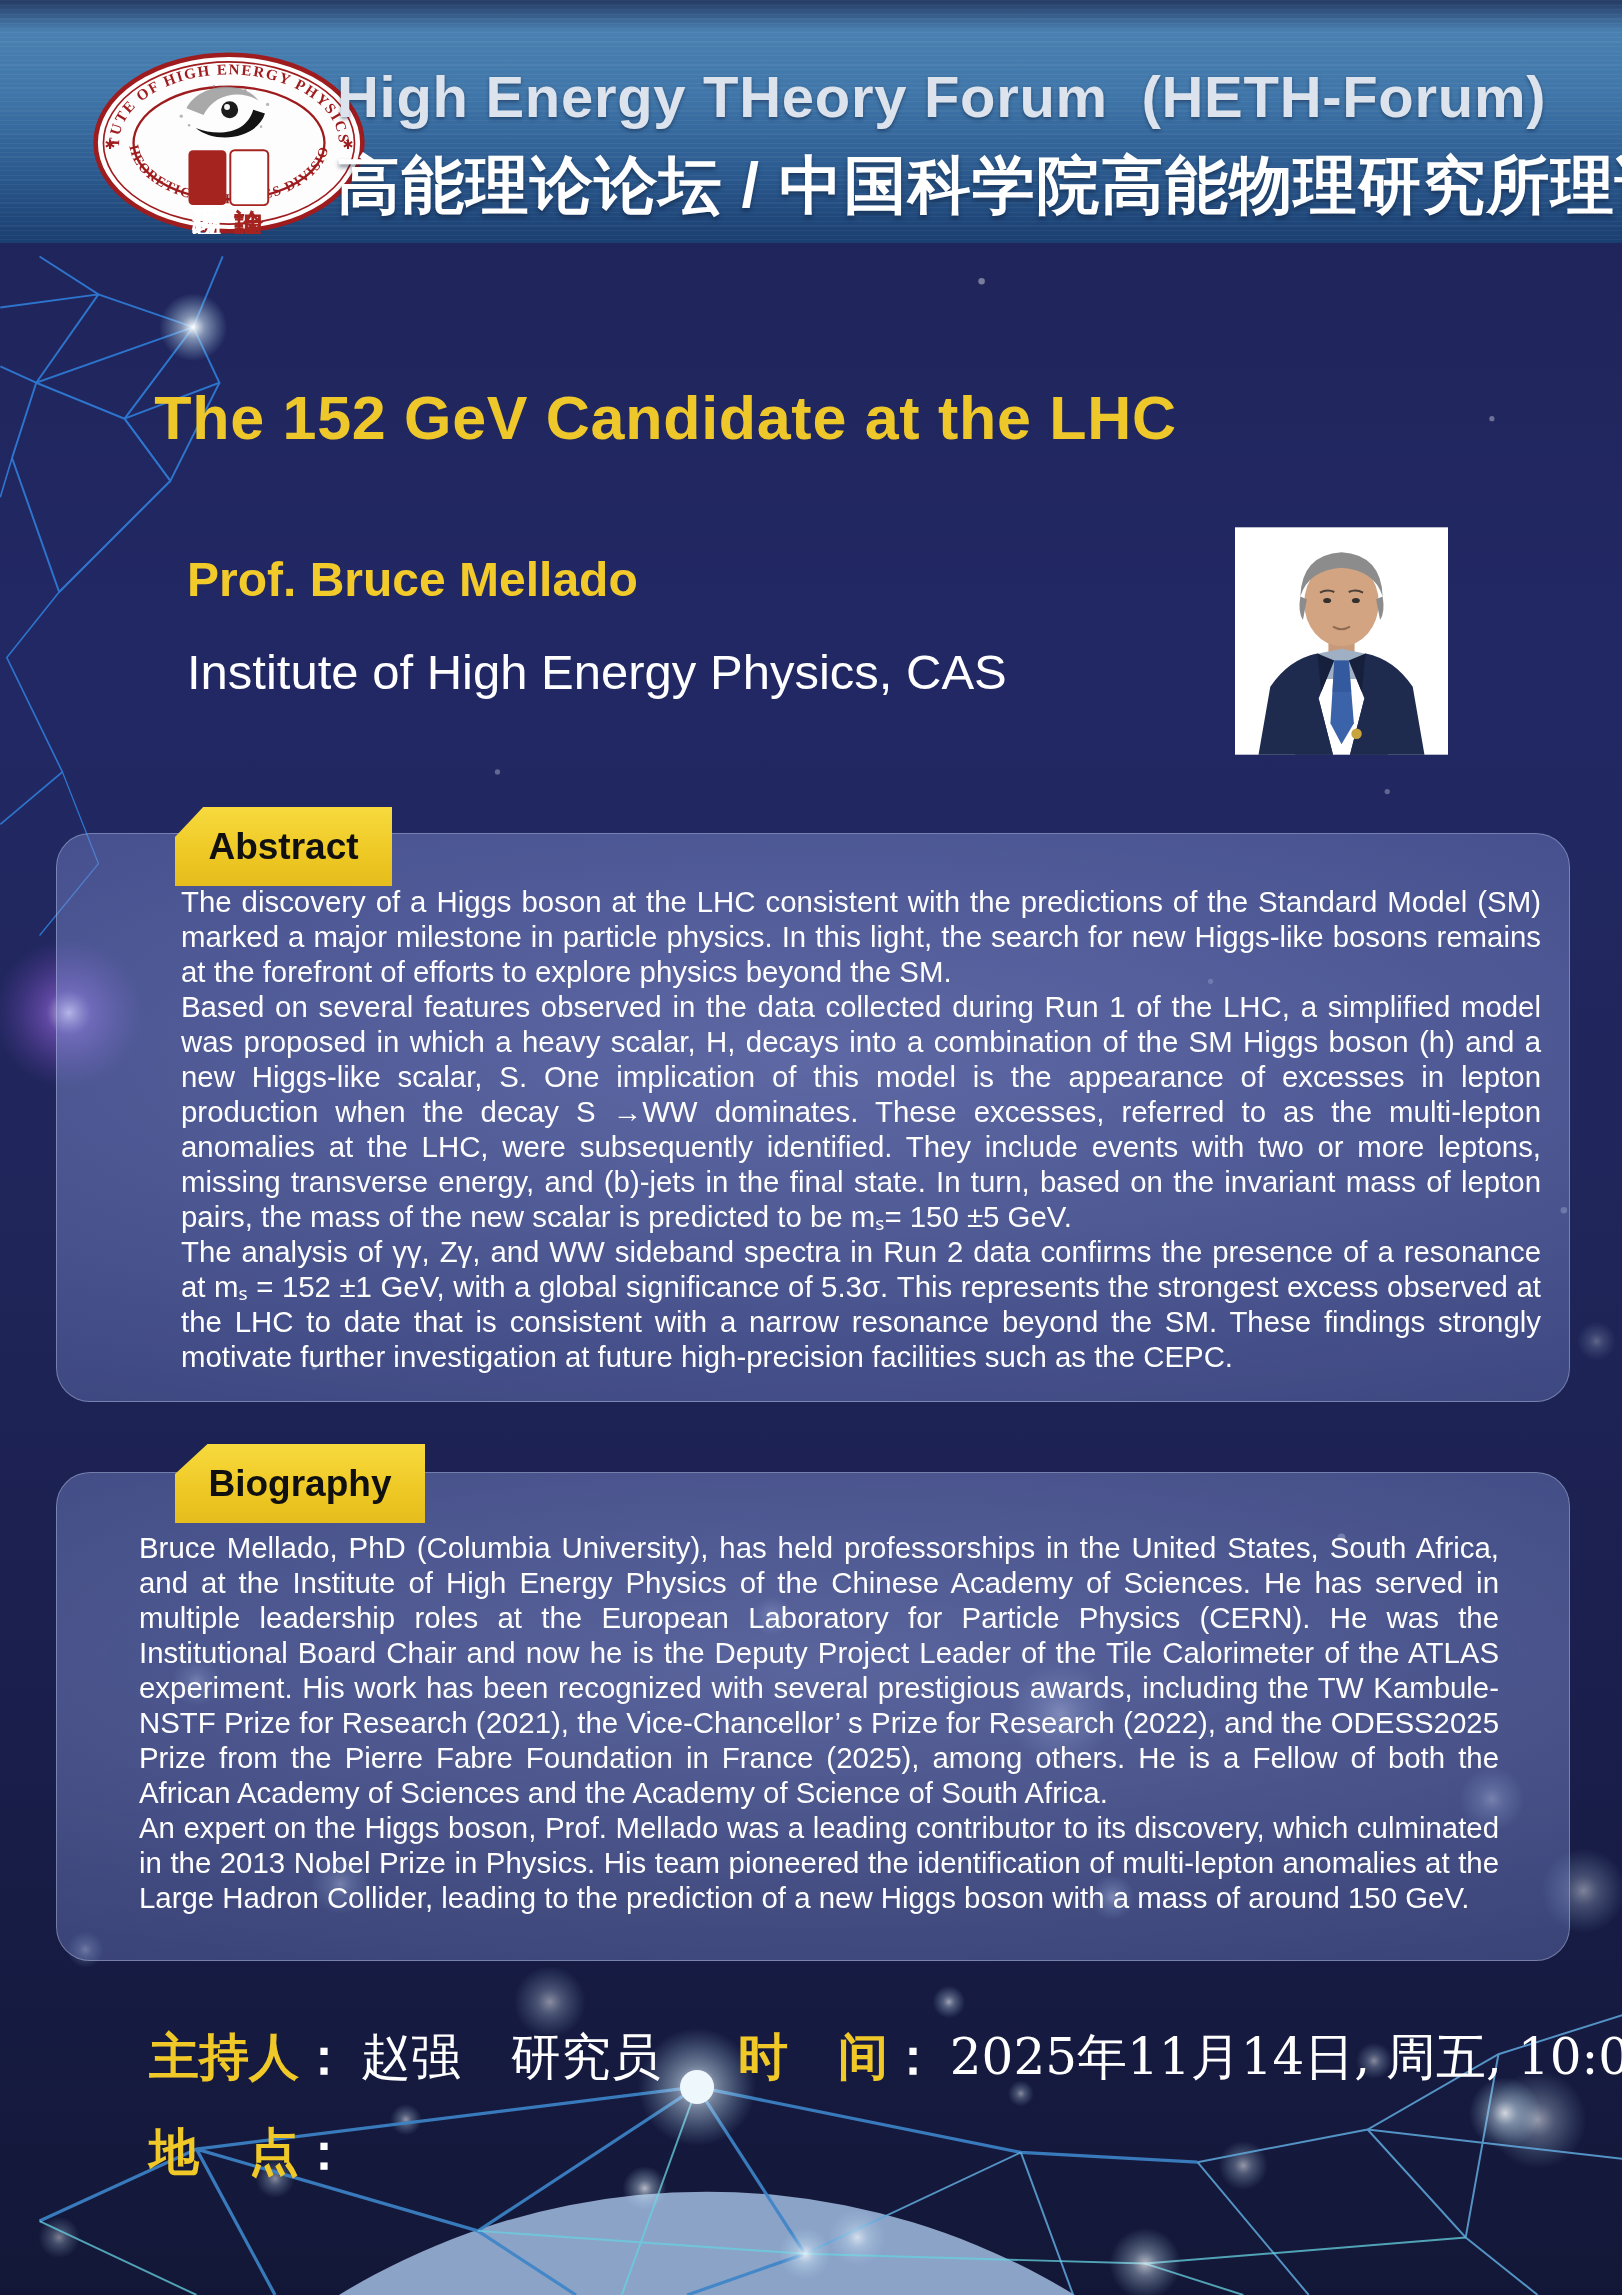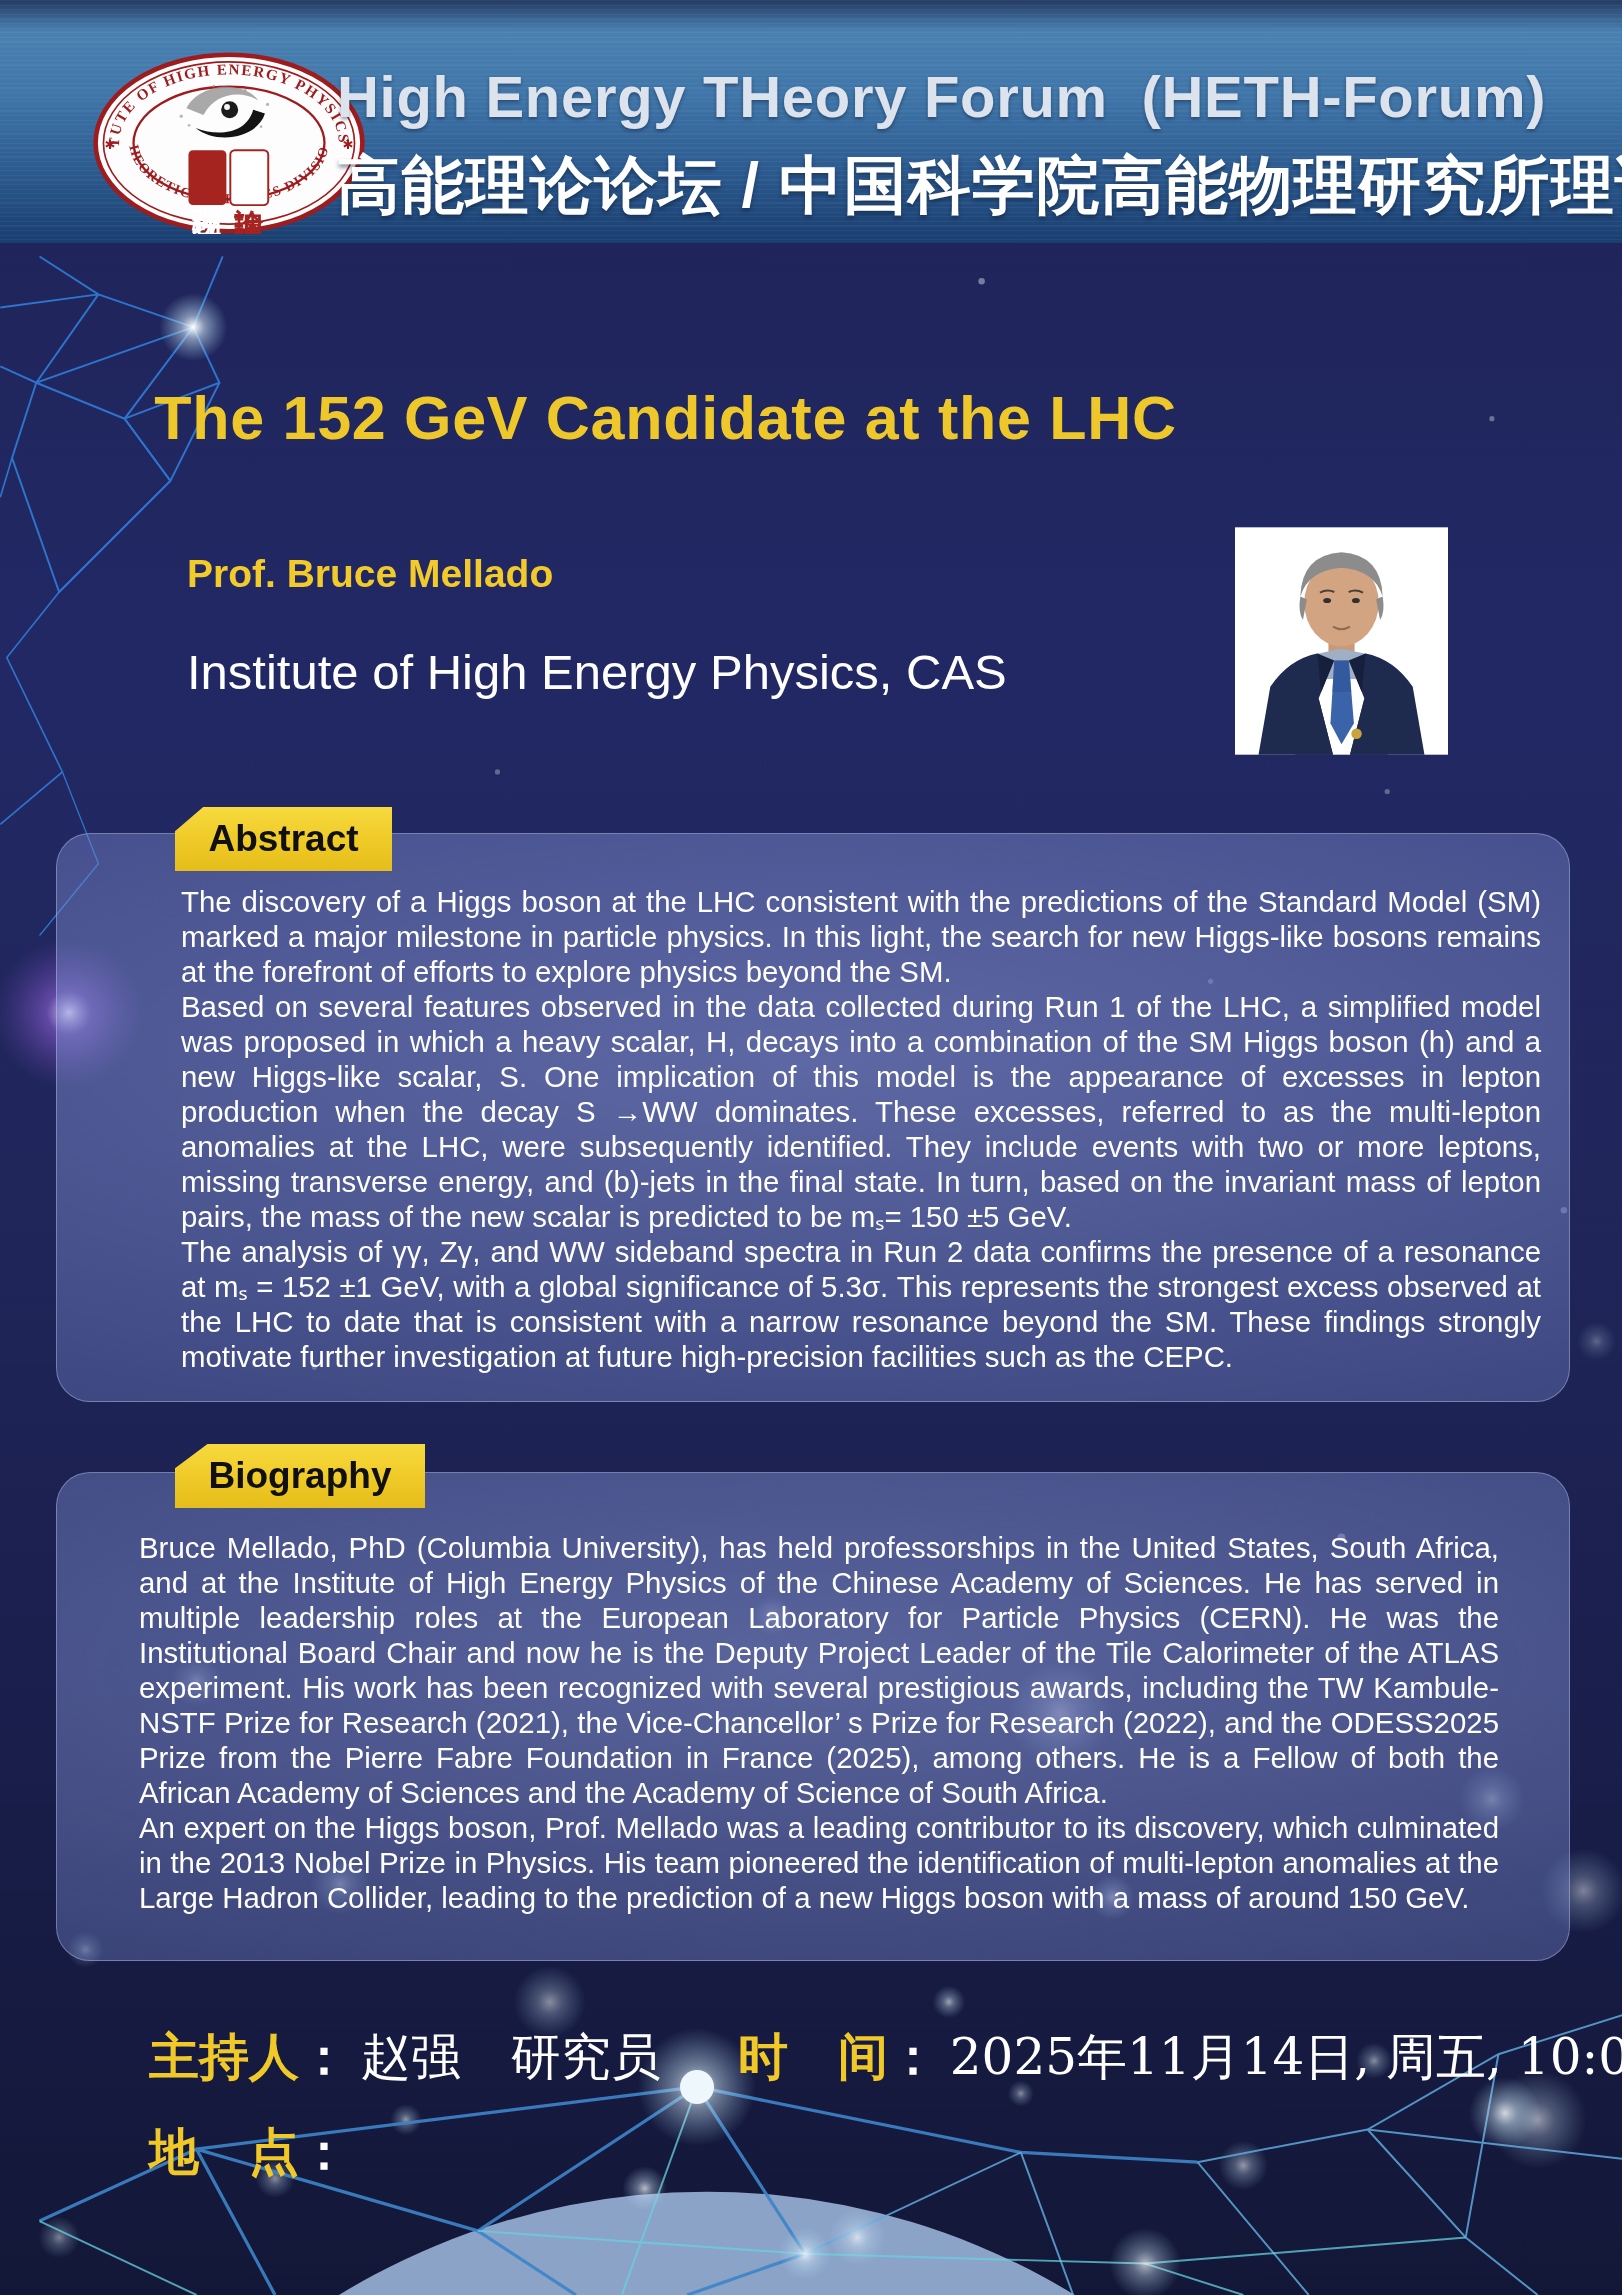--- a/index.html
+++ b/index.html
@@ -12,30 +12,30 @@
     background:linear-gradient(180deg,#243a63 0%,#4a81b2 13%,#3f75a8 40%,#2c5b90 70%,#1a3e70 100%);}
   .header-scan{position:absolute;inset:0;background:repeating-linear-gradient(180deg,rgba(255,255,255,.045) 0 1.3px,rgba(255,255,255,0) 1.3px 4.6px);}
   .logo{position:absolute;left:93px;top:52px;width:272px;height:182px;}
   .title-en{position:absolute;left:337px;top:63px;font-size:58px;font-weight:700;color:#dce3ec;
     letter-spacing:0.7px;text-shadow:0 2px 3.9px rgba(10,25,50,.45);white-space:nowrap;}
   .title-cn{position:absolute;left:337px;top:143px;font-size:63px;font-weight:700;color:#ffffff;
     text-shadow:0 2.6px 4.6px rgba(10,25,50,.5);white-space:nowrap;letter-spacing:1.3px;}
   
   .talk-title{position:absolute;left:0;top:383px;width:1331px;text-align:center;
     font-size:61px;font-weight:700;color:#eec82b;letter-spacing:0.7px;}
-  .speaker{position:absolute;left:187px;top:552px;font-size:39px;font-weight:700;color:#f2ca2a;}
+  .speaker{position:absolute;left:187px;top:552px;font-size:48px;font-weight:700;color:#f2ca2a;}
   .affiliation{position:absolute;left:187px;top:644px;font-size:49px;font-weight:400;color:#ffffff;}
   .photo{position:absolute;left:1235px;top:527px;width:213px;height:228px;}
   
   .panel{position:absolute;left:56px;width:1512px;border-radius:34px;z-index:2;
     background:radial-gradient(120% 95% at 50% 40%,rgba(150,165,230,.52) 0%,rgba(112,128,196,.42) 70%,rgba(100,114,180,.40) 100%);
     border:1.3px solid rgba(215,225,250,.35);}
   .panel-abstract{top:833px;height:567px;}
   .panel-bio{top:1472px;height:487px;}
-  .tab{position:absolute;left:175px;height:64px;z-index:3;display:flex;align-items:center;justify-content:center;
+  .tab{position:absolute;left:175px;height:79px;z-index:3;display:flex;align-items:center;justify-content:center;
     background:linear-gradient(180deg,#f7da3e 0%,#eec824 60%,#e5bd1c 100%);
     clip-path:polygon(13% 0,100% 0,100% 100%,0 100%,0 38%);
     color:#101010;font-size:37px;font-weight:600;letter-spacing:0;}
   .tab-abstract{top:807px;width:217px;}
   .tab-bio{top:1444px;width:250px;}
   .panel-text{position:absolute;color:#ffffff;font-size:29.4px;line-height:35px;text-align:justify;}
   .panel-text p{margin:0;}
   .text-abstract{left:139px;top:884px;width:1360px;margin-left:42px;}
   .text-bio{left:139px;top:1530px;width:1360px;}
   

